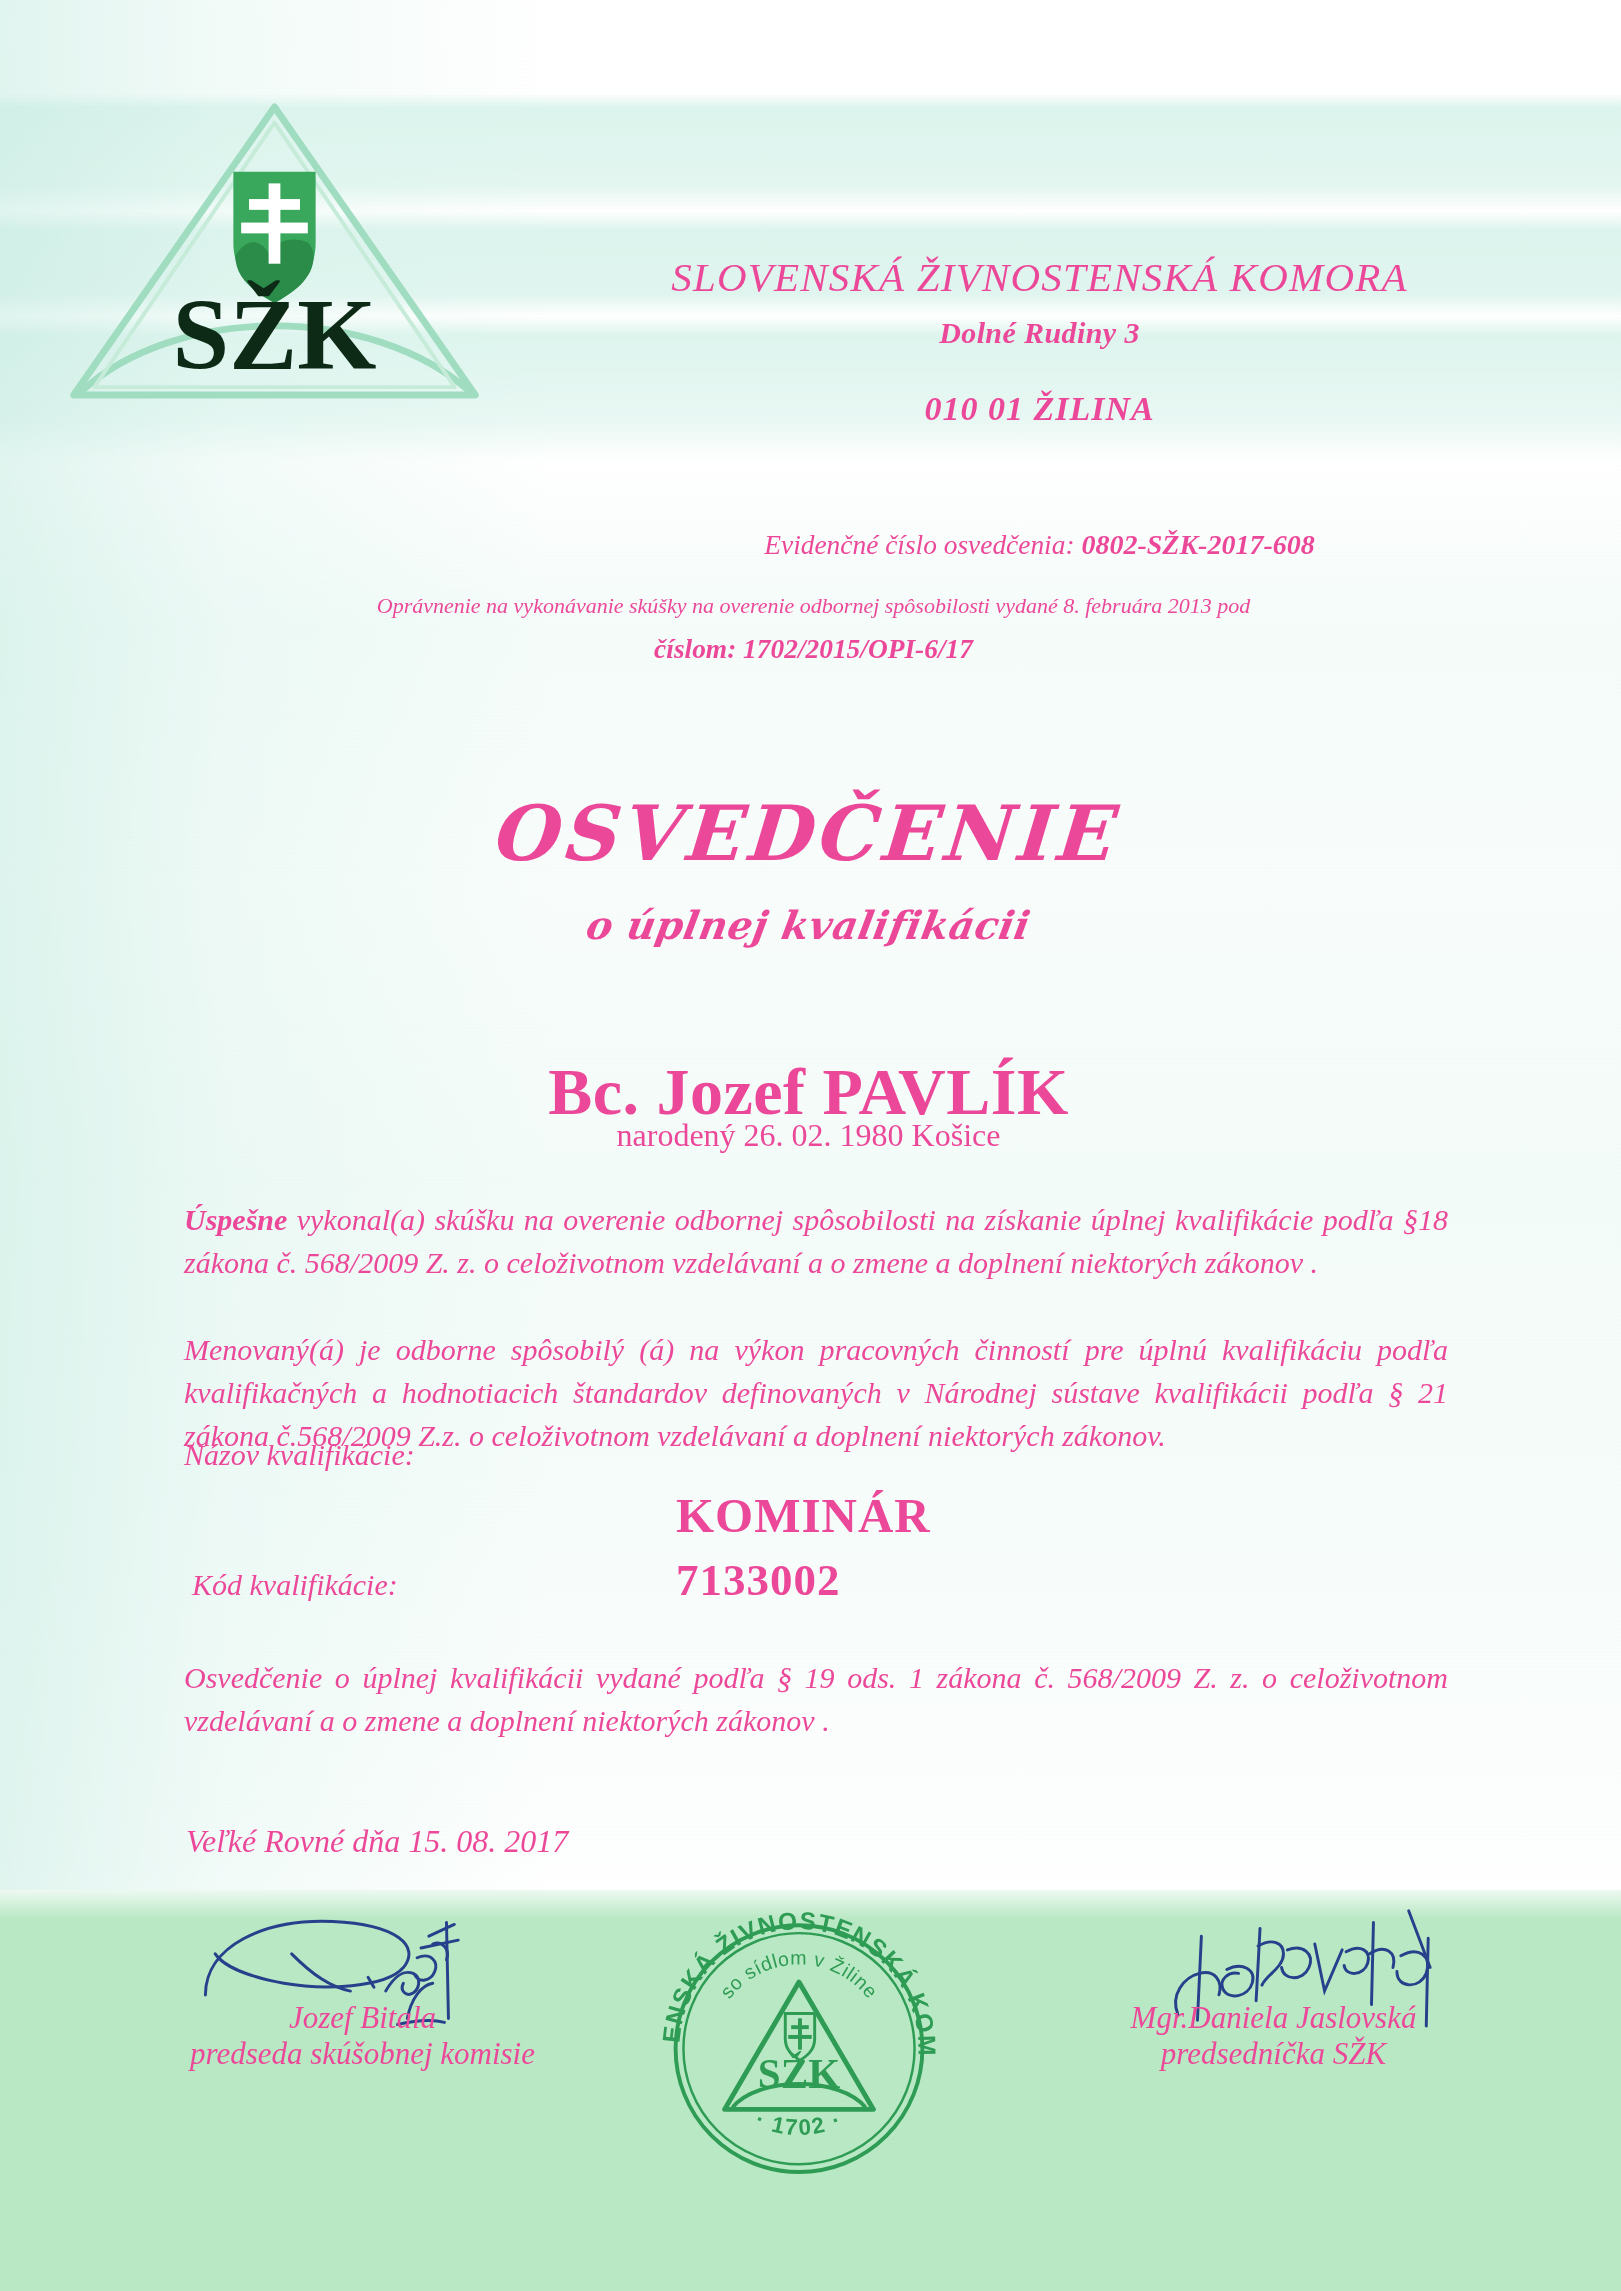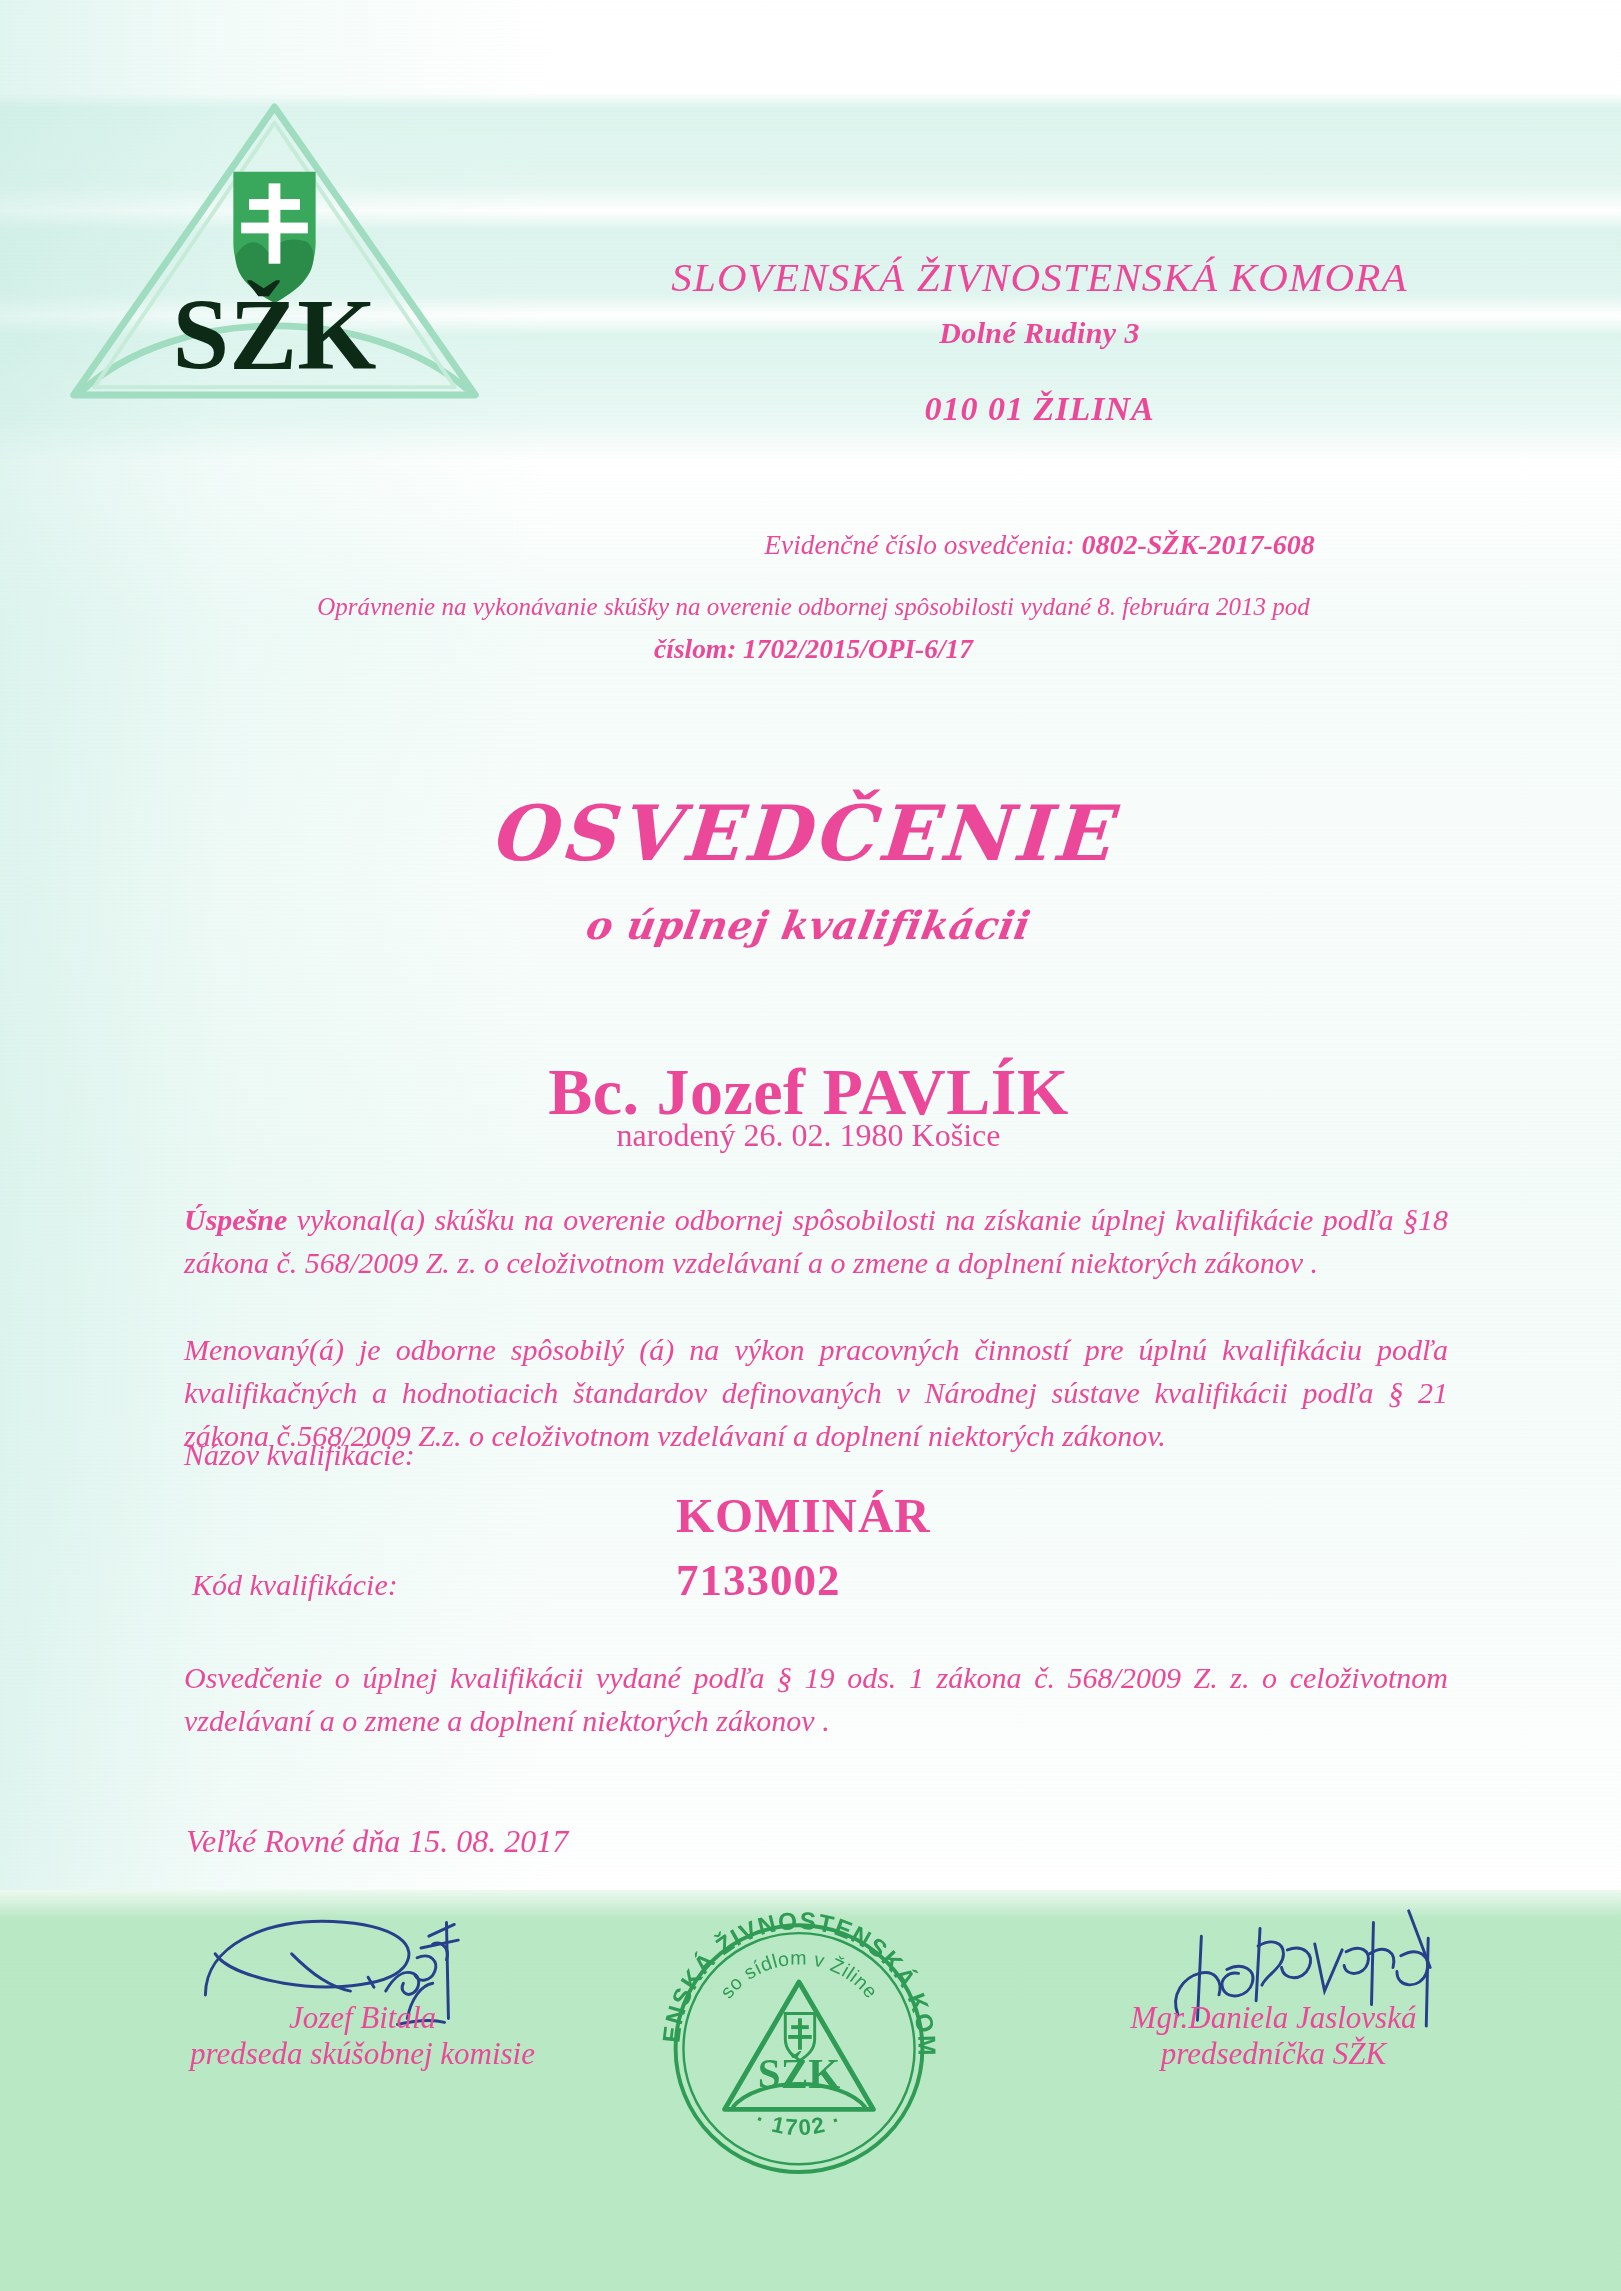--- a/index.html
+++ b/index.html
@@ -148,21 +148,21 @@
     font-size: 28px;
   }
 
   #auth-line1 {
     position: absolute;
     left: 137px;
     top: 593px;
     width: 1353px;
     text-align: center;
     font-style: italic;
-    font-size: 25px;
+    font-size: 22px;
     white-space: nowrap;
   }
 
   #auth-line2 {
     position: absolute;
     left: 137px;
     top: 634px;
     width: 1353px;
     text-align: center;
     font-style: italic;

